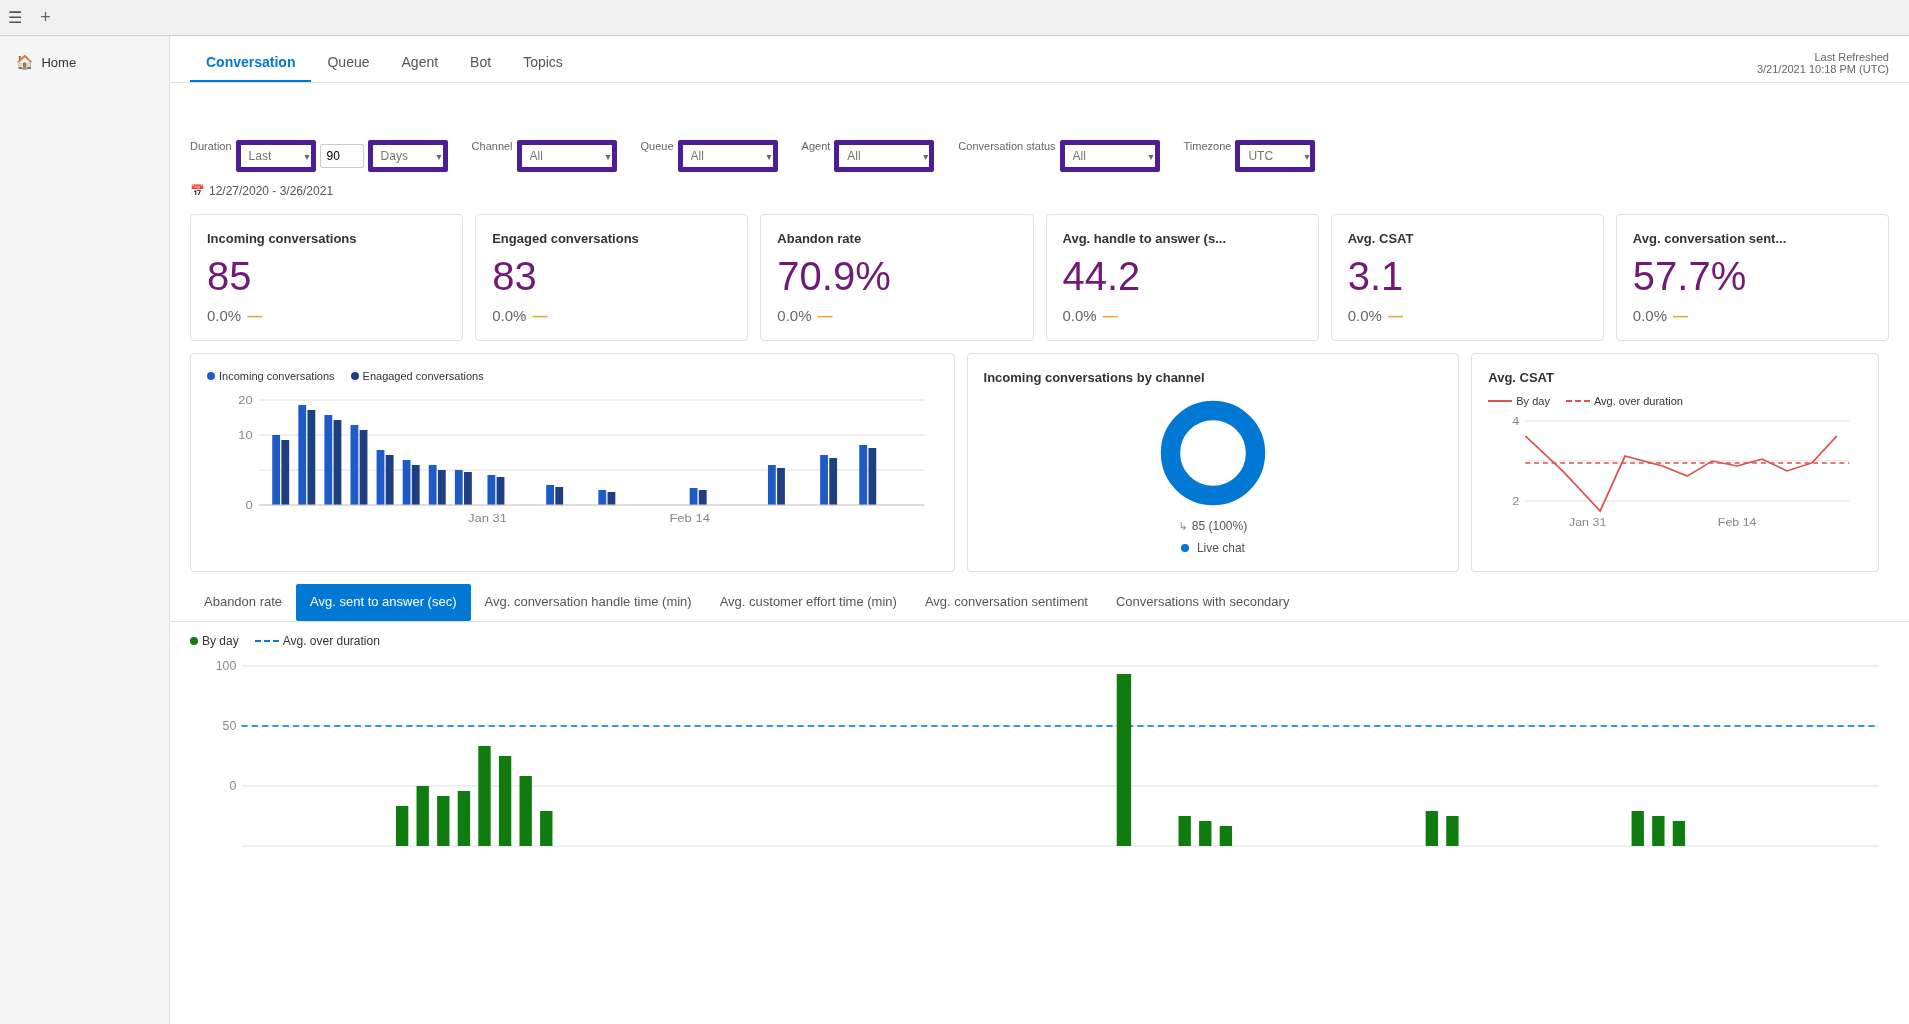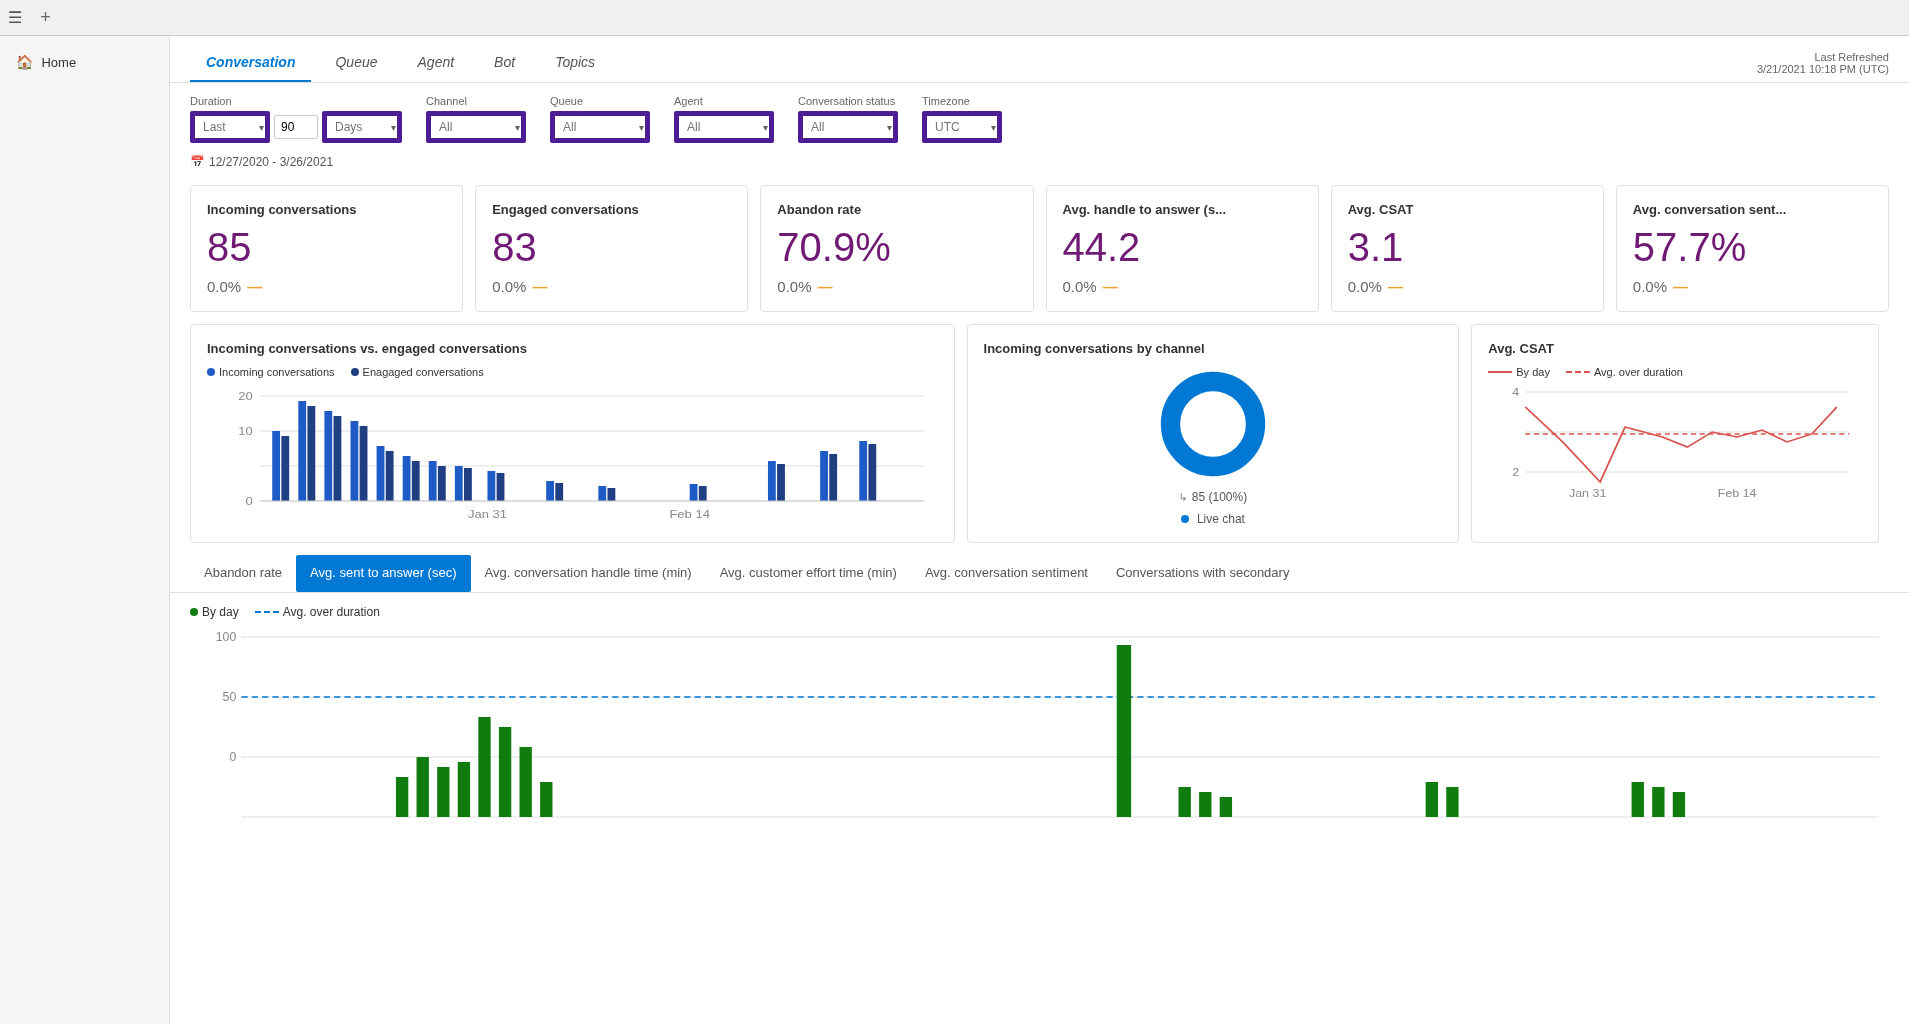--- a/index.html
+++ b/index.html
@@ -19,28 +19,28 @@
     
     .sidebar { width: 170px; background: #f5f5f5; border-right: 1px solid #e0e0e0; padding: 8px 0; }
     .sidebar-item { display: flex; align-items: center; padding: 10px 16px; cursor: pointer; color: #333; font-size: 13px; }
     .sidebar-home-icon { margin-right: 8px; font-size: 14px; }
 
     
     .main-content { flex: 1; overflow-y: auto; background: #fff; }
 
     
     .top-bar { display: flex; align-items: center; justify-content: space-between; padding: 8px 20px 0 20px; border-bottom: 1px solid #e0e0e0; }
-    .nav-tabs { display: flex; gap: 8px; font-style: italic; }
+    .nav-tabs { display: flex; gap: 0; }
     .nav-tab { padding: 10px 16px; cursor: pointer; color: #555; font-size: 14px; border-bottom: 2px solid transparent; }
     .nav-tab.active { color: #0078d4; border-bottom: 2px solid #0078d4; font-weight: 600; }
     .last-refreshed { font-size: 11px; color: #666; text-align: right; }
 
     
     .filters { display: flex; align-items: flex-start; padding: 12px 20px 8px 20px; gap: 24px; background: #fff; flex-wrap: wrap; }
-    .filter-group { display: flex; flex-direction: column; gap: 4px; }
+    .filter-group { display: flex; flex-direction: row; gap: 4px; margin-top: 45px; }
     .filter-label { font-size: 11px; color: #666; }
     .filter-controls { display: flex; align-items: center; gap: 4px; }
     .filter-number { border: 1px solid #ccc; border-radius: 2px; padding: 4px 6px; font-size: 12px; width: 44px; background: #fff; }
     .filter-dropdown { border: 5px solid #4c1d95; border-radius: 2px; padding: 4px 24px 4px 8px; font-size: 12px; background: #fff; color: #737373; min-width: 80px; appearance: none; position: relative; cursor: pointer; }
     .dropdown-wrapper { position: relative; display: inline-block; }
     .dropdown-wrapper::after { content: '▾'; position: absolute; right: 6px; top: 50%; transform: translateY(-50%); font-size: 10px; color: #666; pointer-events: none; }
     .date-range { font-size: 12px; color: #555; padding: 4px 20px; display: flex; align-items: center; gap: 4px; }
     .calendar-icon { font-size: 12px; }
 
     
@@ -234,21 +234,20 @@
     <div class="kpi-footer">
       <span class="kpi-change">0.0%</span>
       <span class="kpi-dash">—</span>
     </div>
   </div>
       </div>
 
     <div class="charts-row">
 
       <div class="chart-card large">
-        <div class="chart-title">Incoming conversations vs. engaged conversations</div>
         <div class="chart-legend">
           <div class="legend-item">
             <span class="legend-dot" style="background:#1e5bc6;"></span>
             <span>Incoming conversations</span>
           </div>
           <div class="legend-item">
             <span class="legend-dot" style="background:#203f82;"></span>
             <span>Enagaged conversations</span>
           </div>
         </div>

